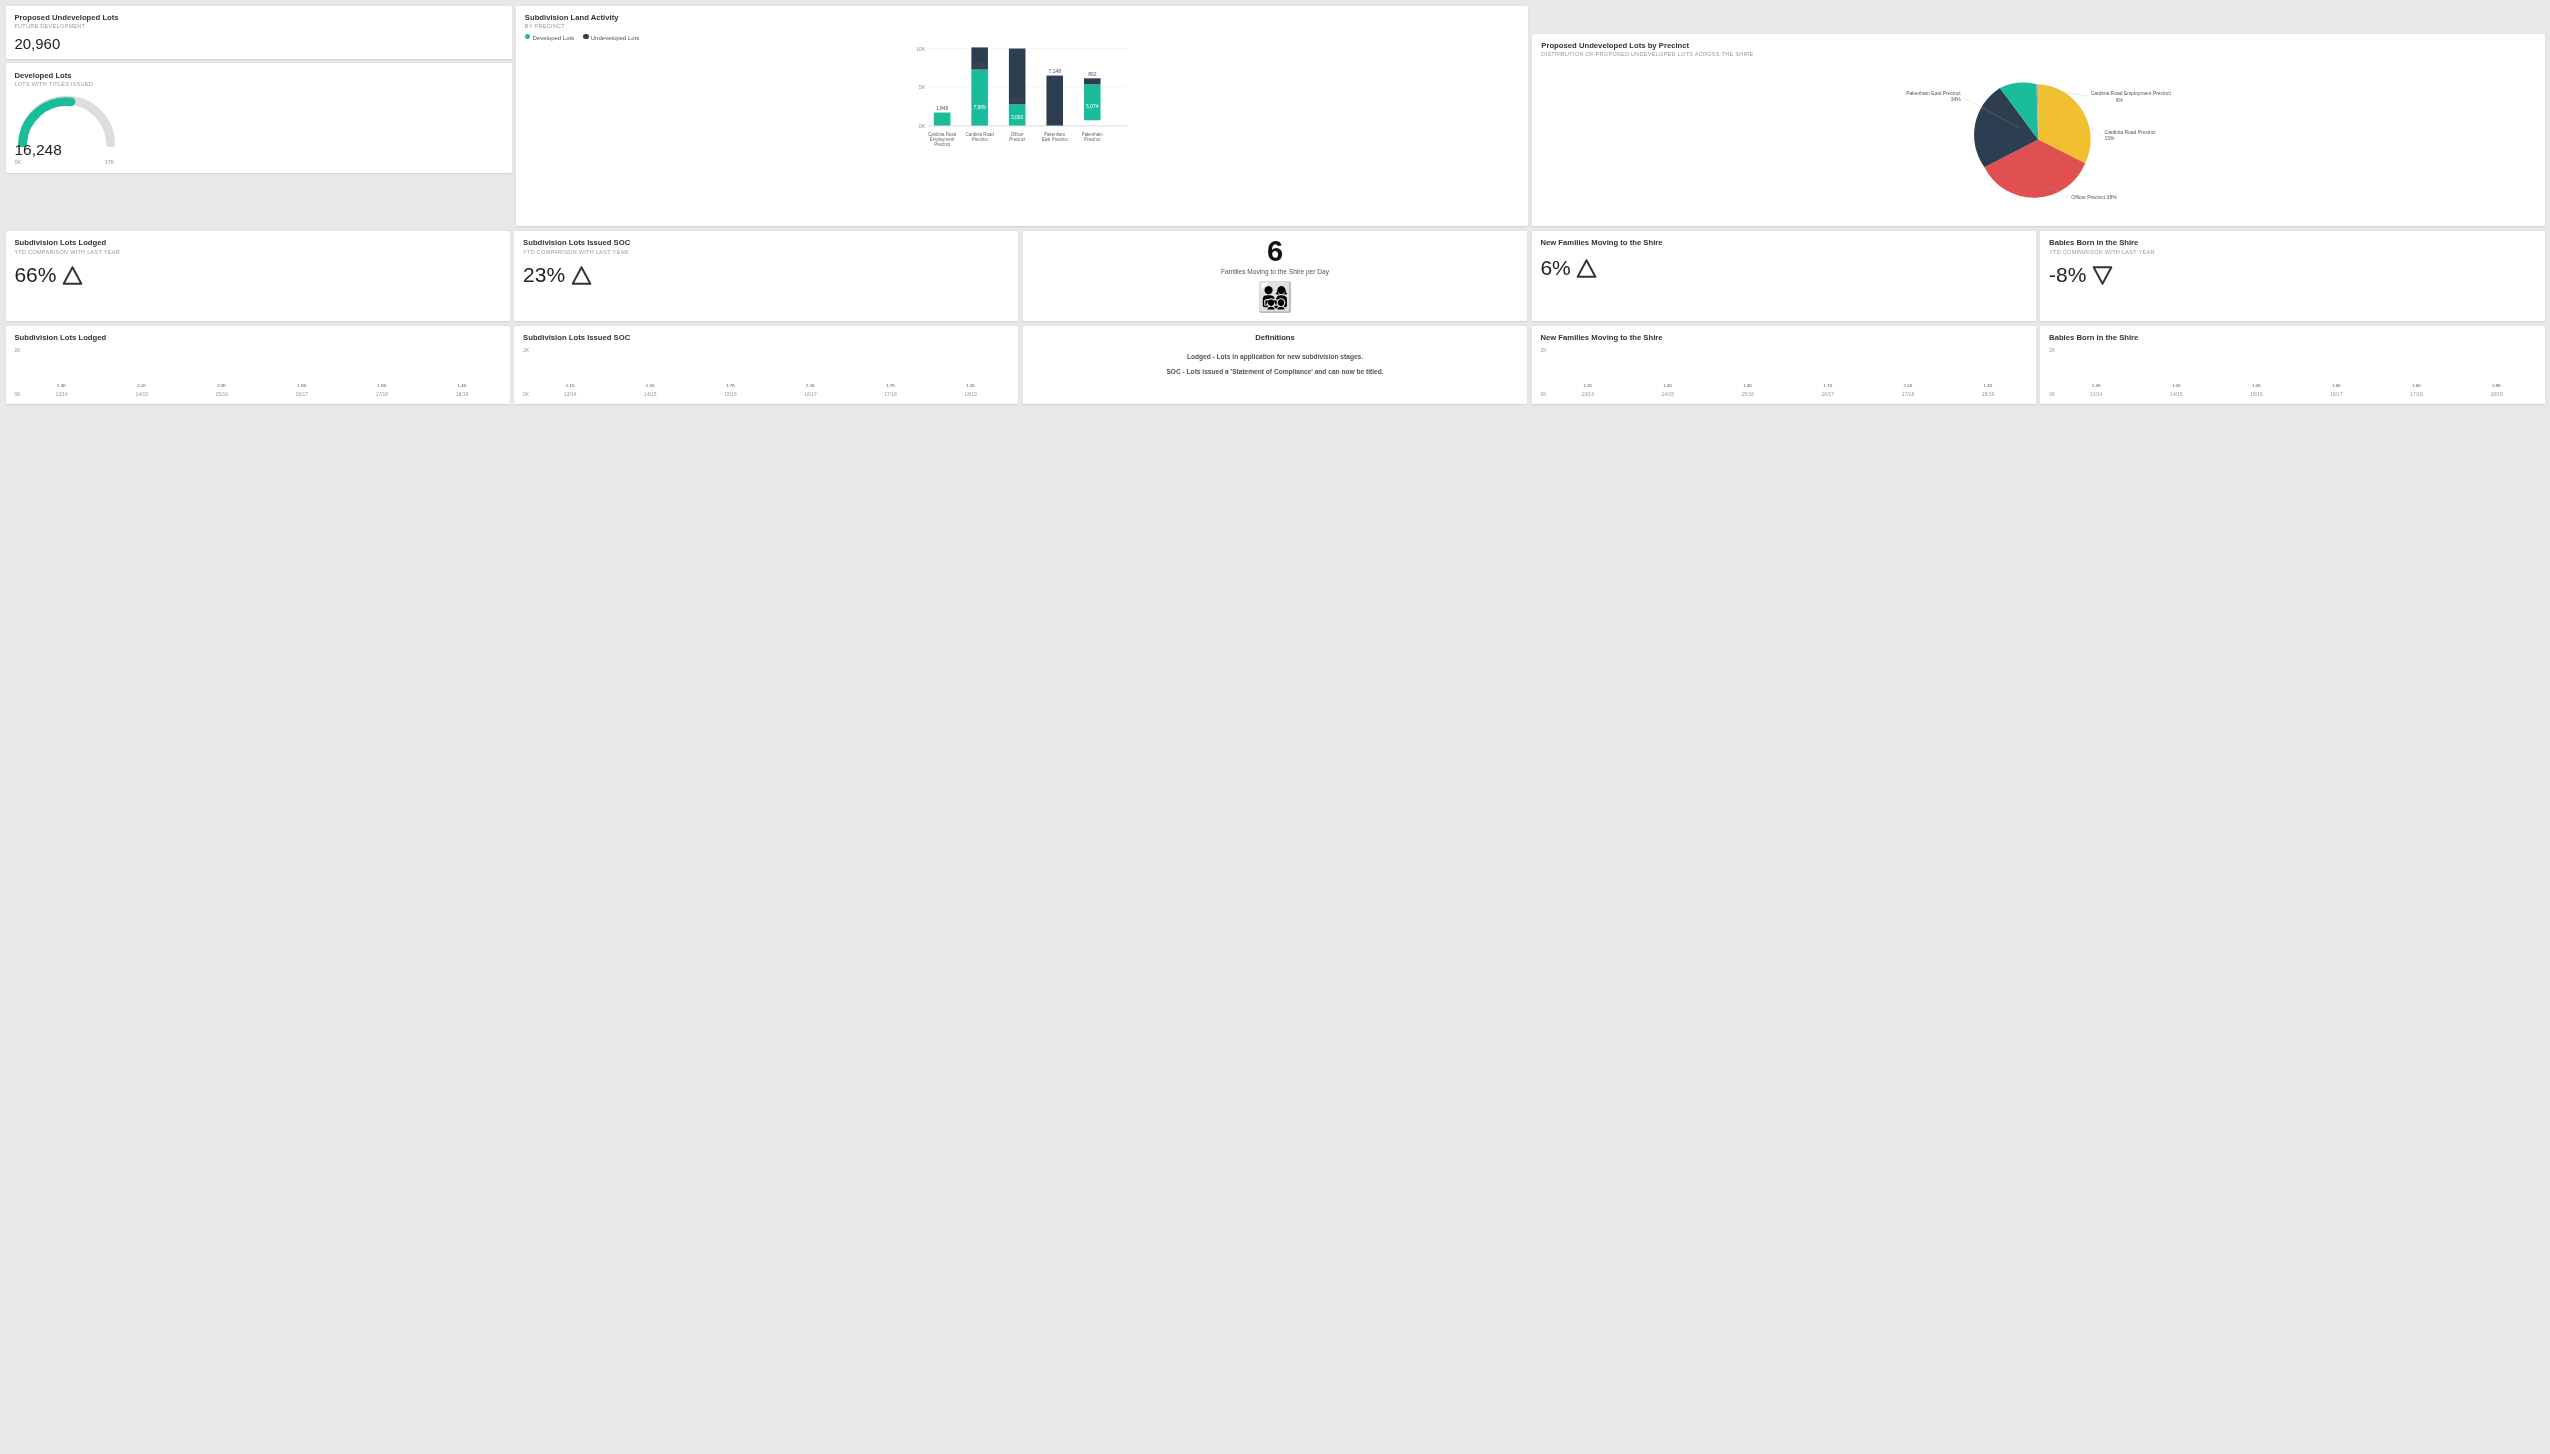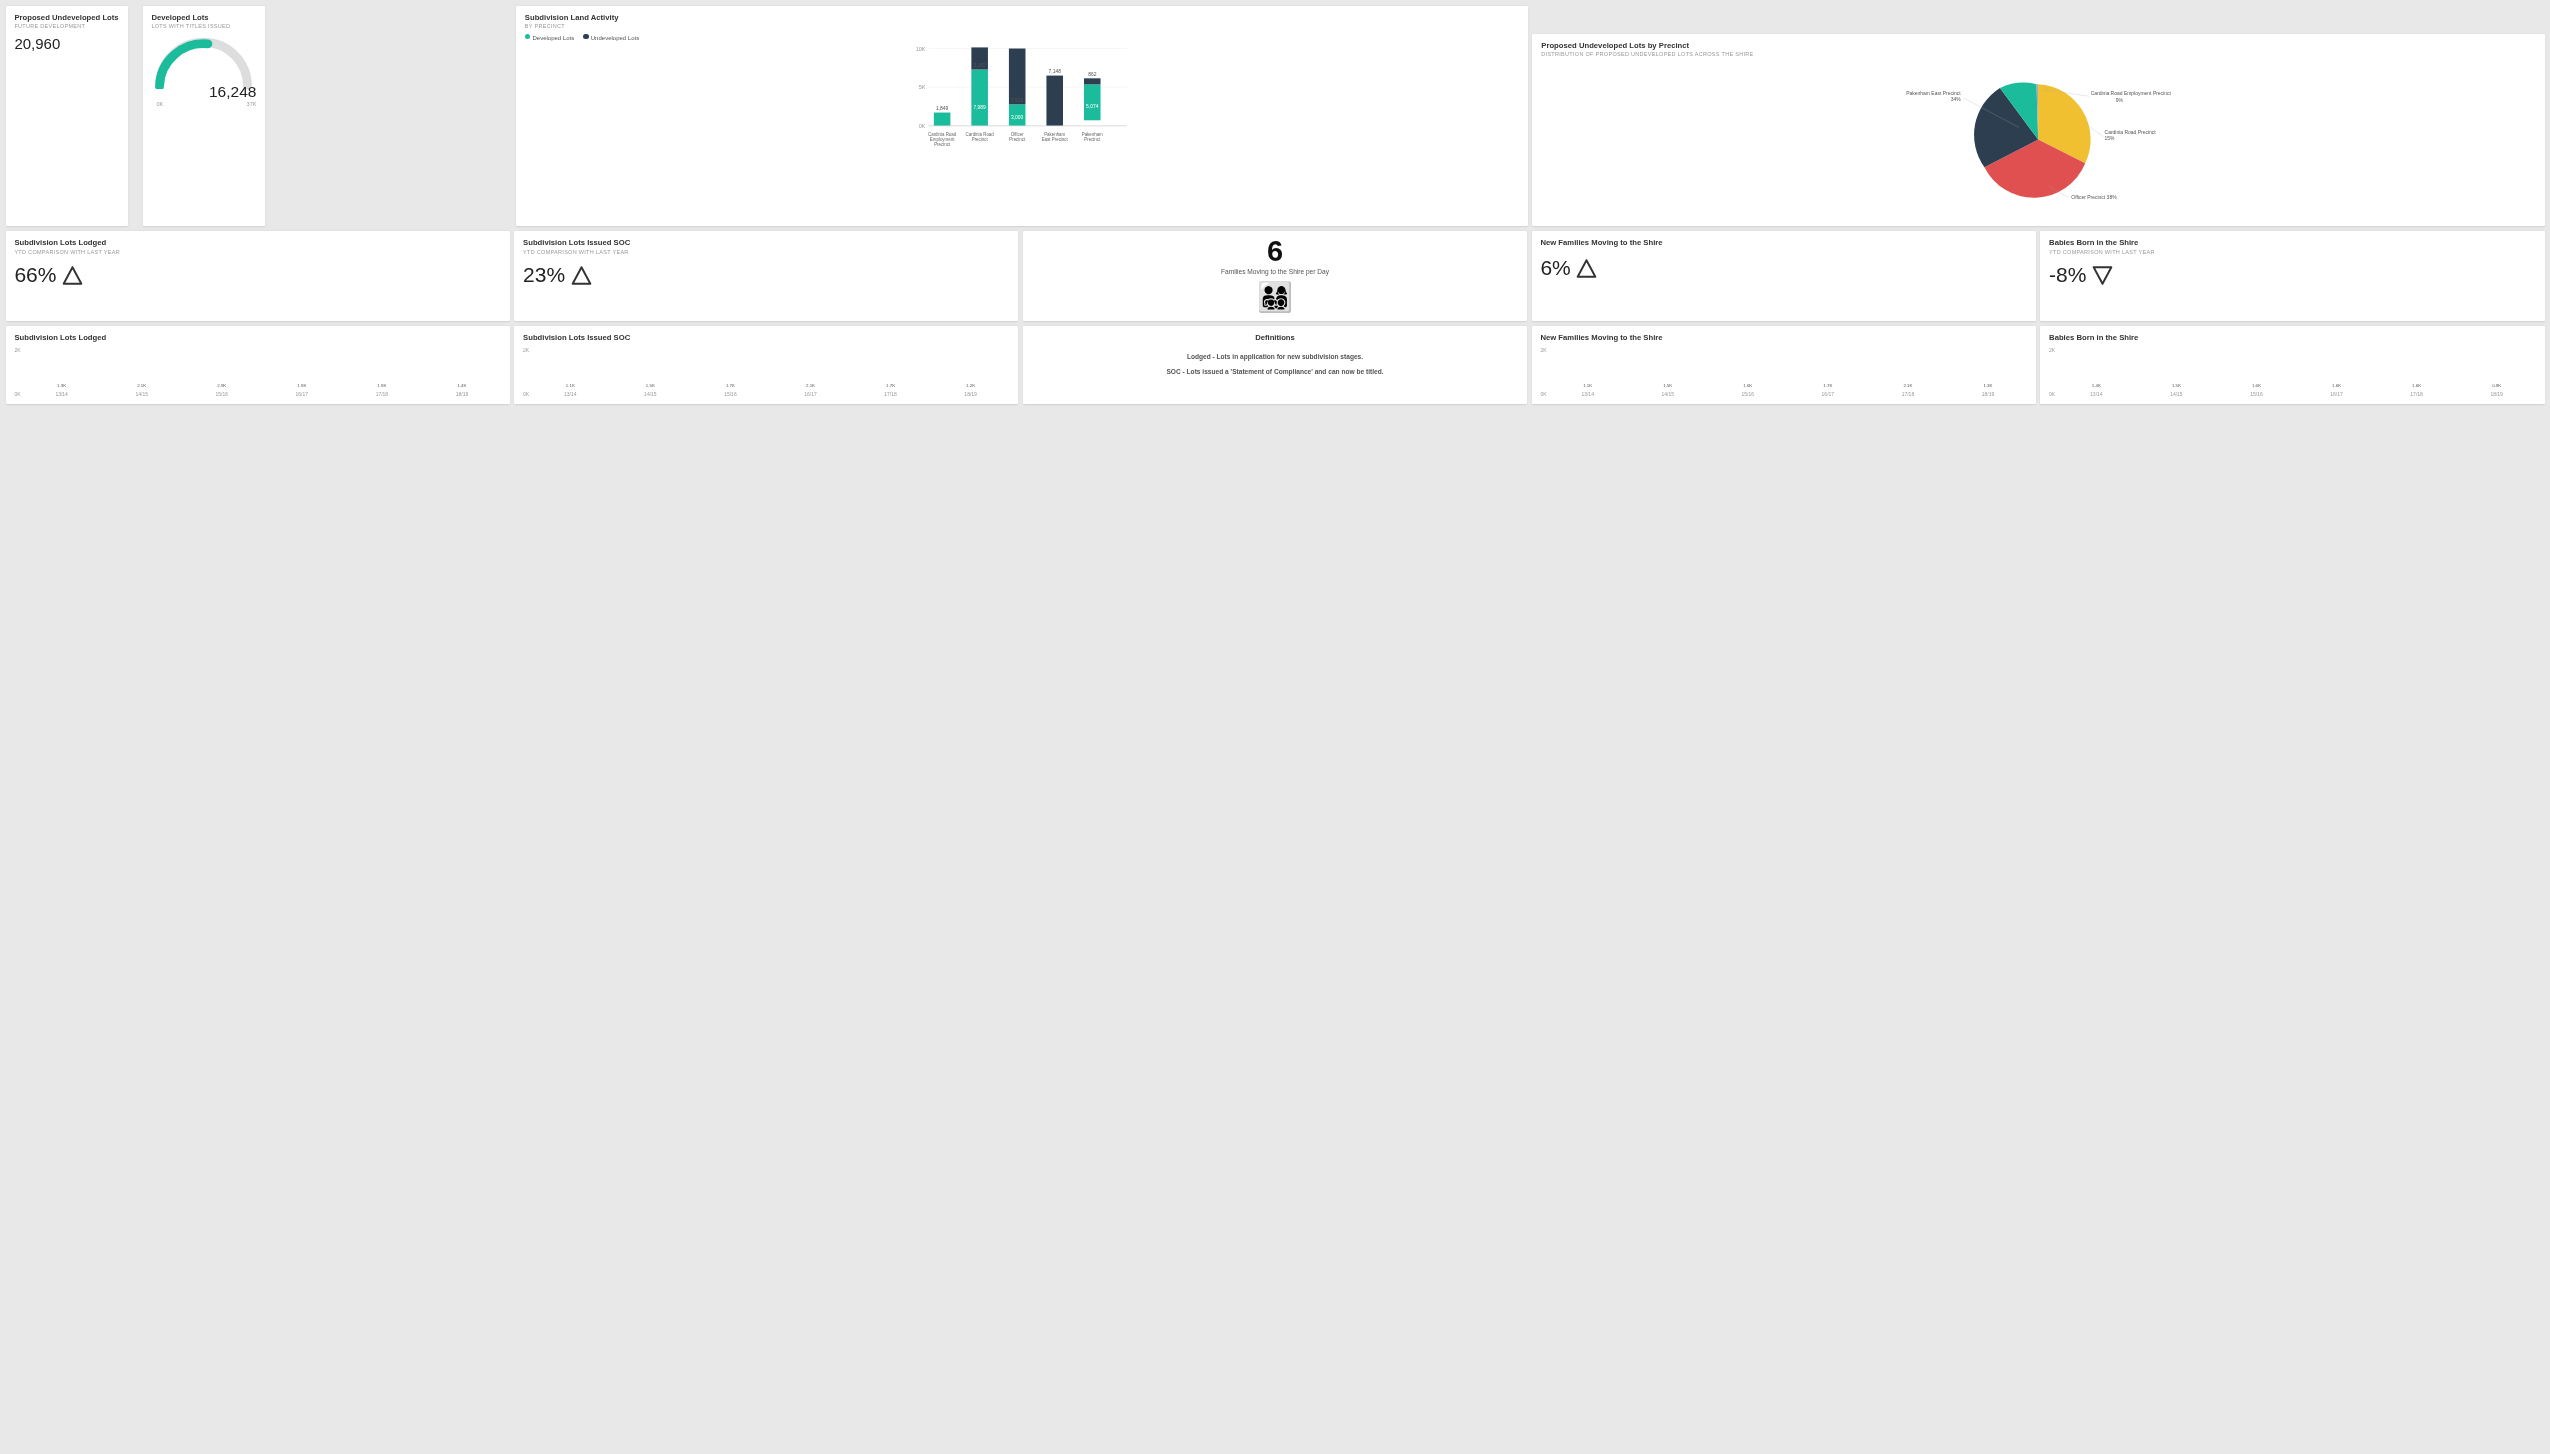--- a/index.html
+++ b/index.html
@@ -30,34 +30,35 @@
     .card-subtitle {
       font-size: 5.5px;
       color: #999;
       letter-spacing: 0.3px;
       text-transform: uppercase;
       margin-bottom: 4.4px;
     }
     
     .col1-row1 {
       display: flex;
-      gap: 15px;
+      flex-direction: column;
+      gap: 4px;
     }
     .big-number {
       font-size: 15px;
       font-weight: 300;
       color: #222;
       margin-top: 5.5px;
     }
     
     .gauge-container {
       position: relative;
       display: flex;
       flex-direction: column;
-      align-items: flex-end;
+      align-items: flex-start;
       margin-top: 3.3px;
     }
     .gauge-svg { display: block; }
     .gauge-value {
       font-size: 15.5px;
       font-weight: 300;
       color: #222;
       text-align: center;
       margin-top: -5.5px;
     }

